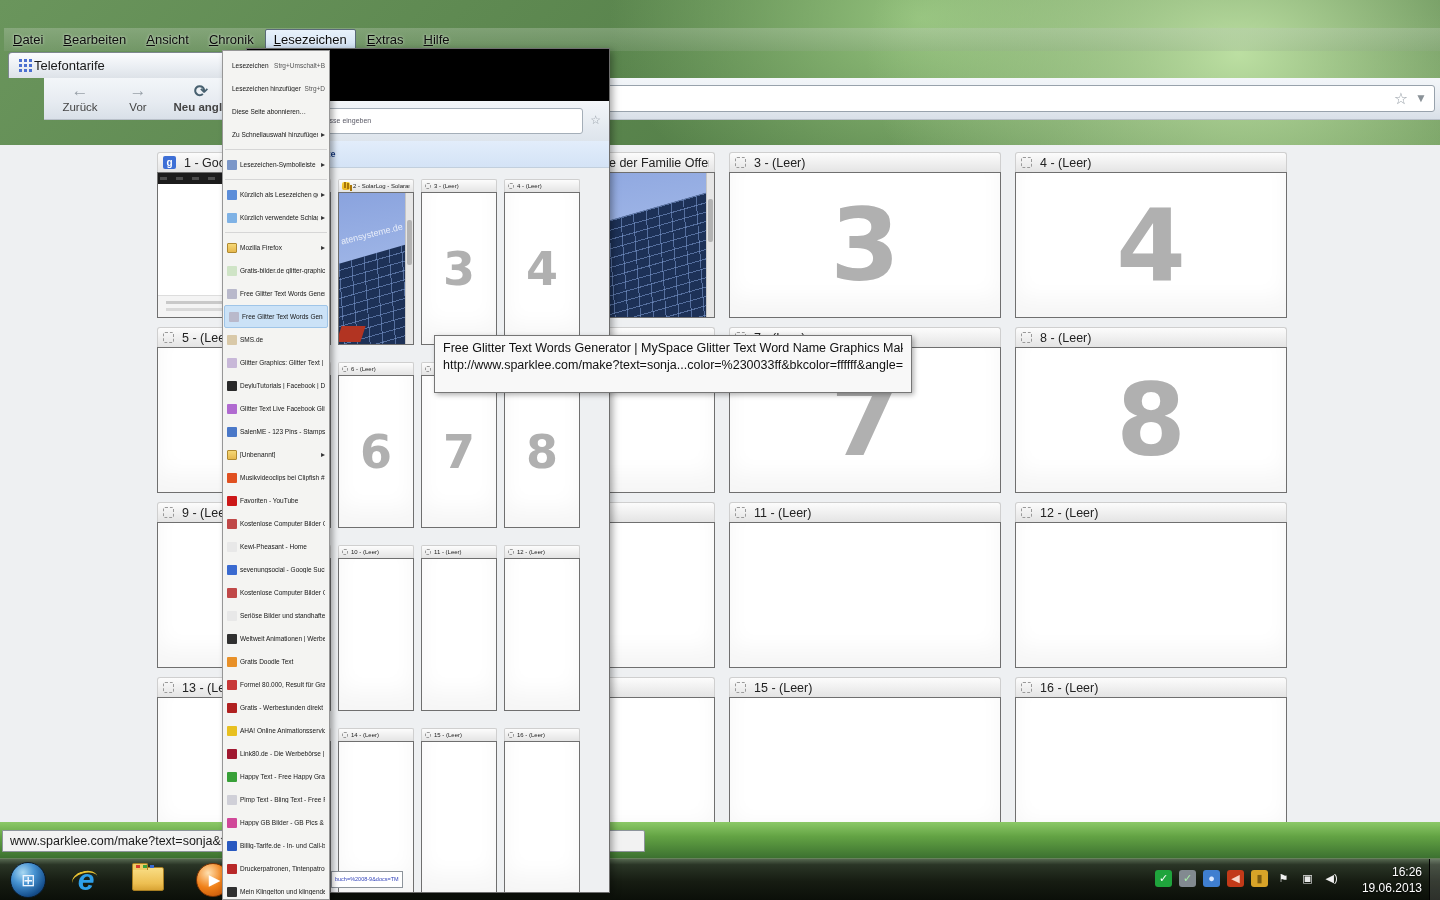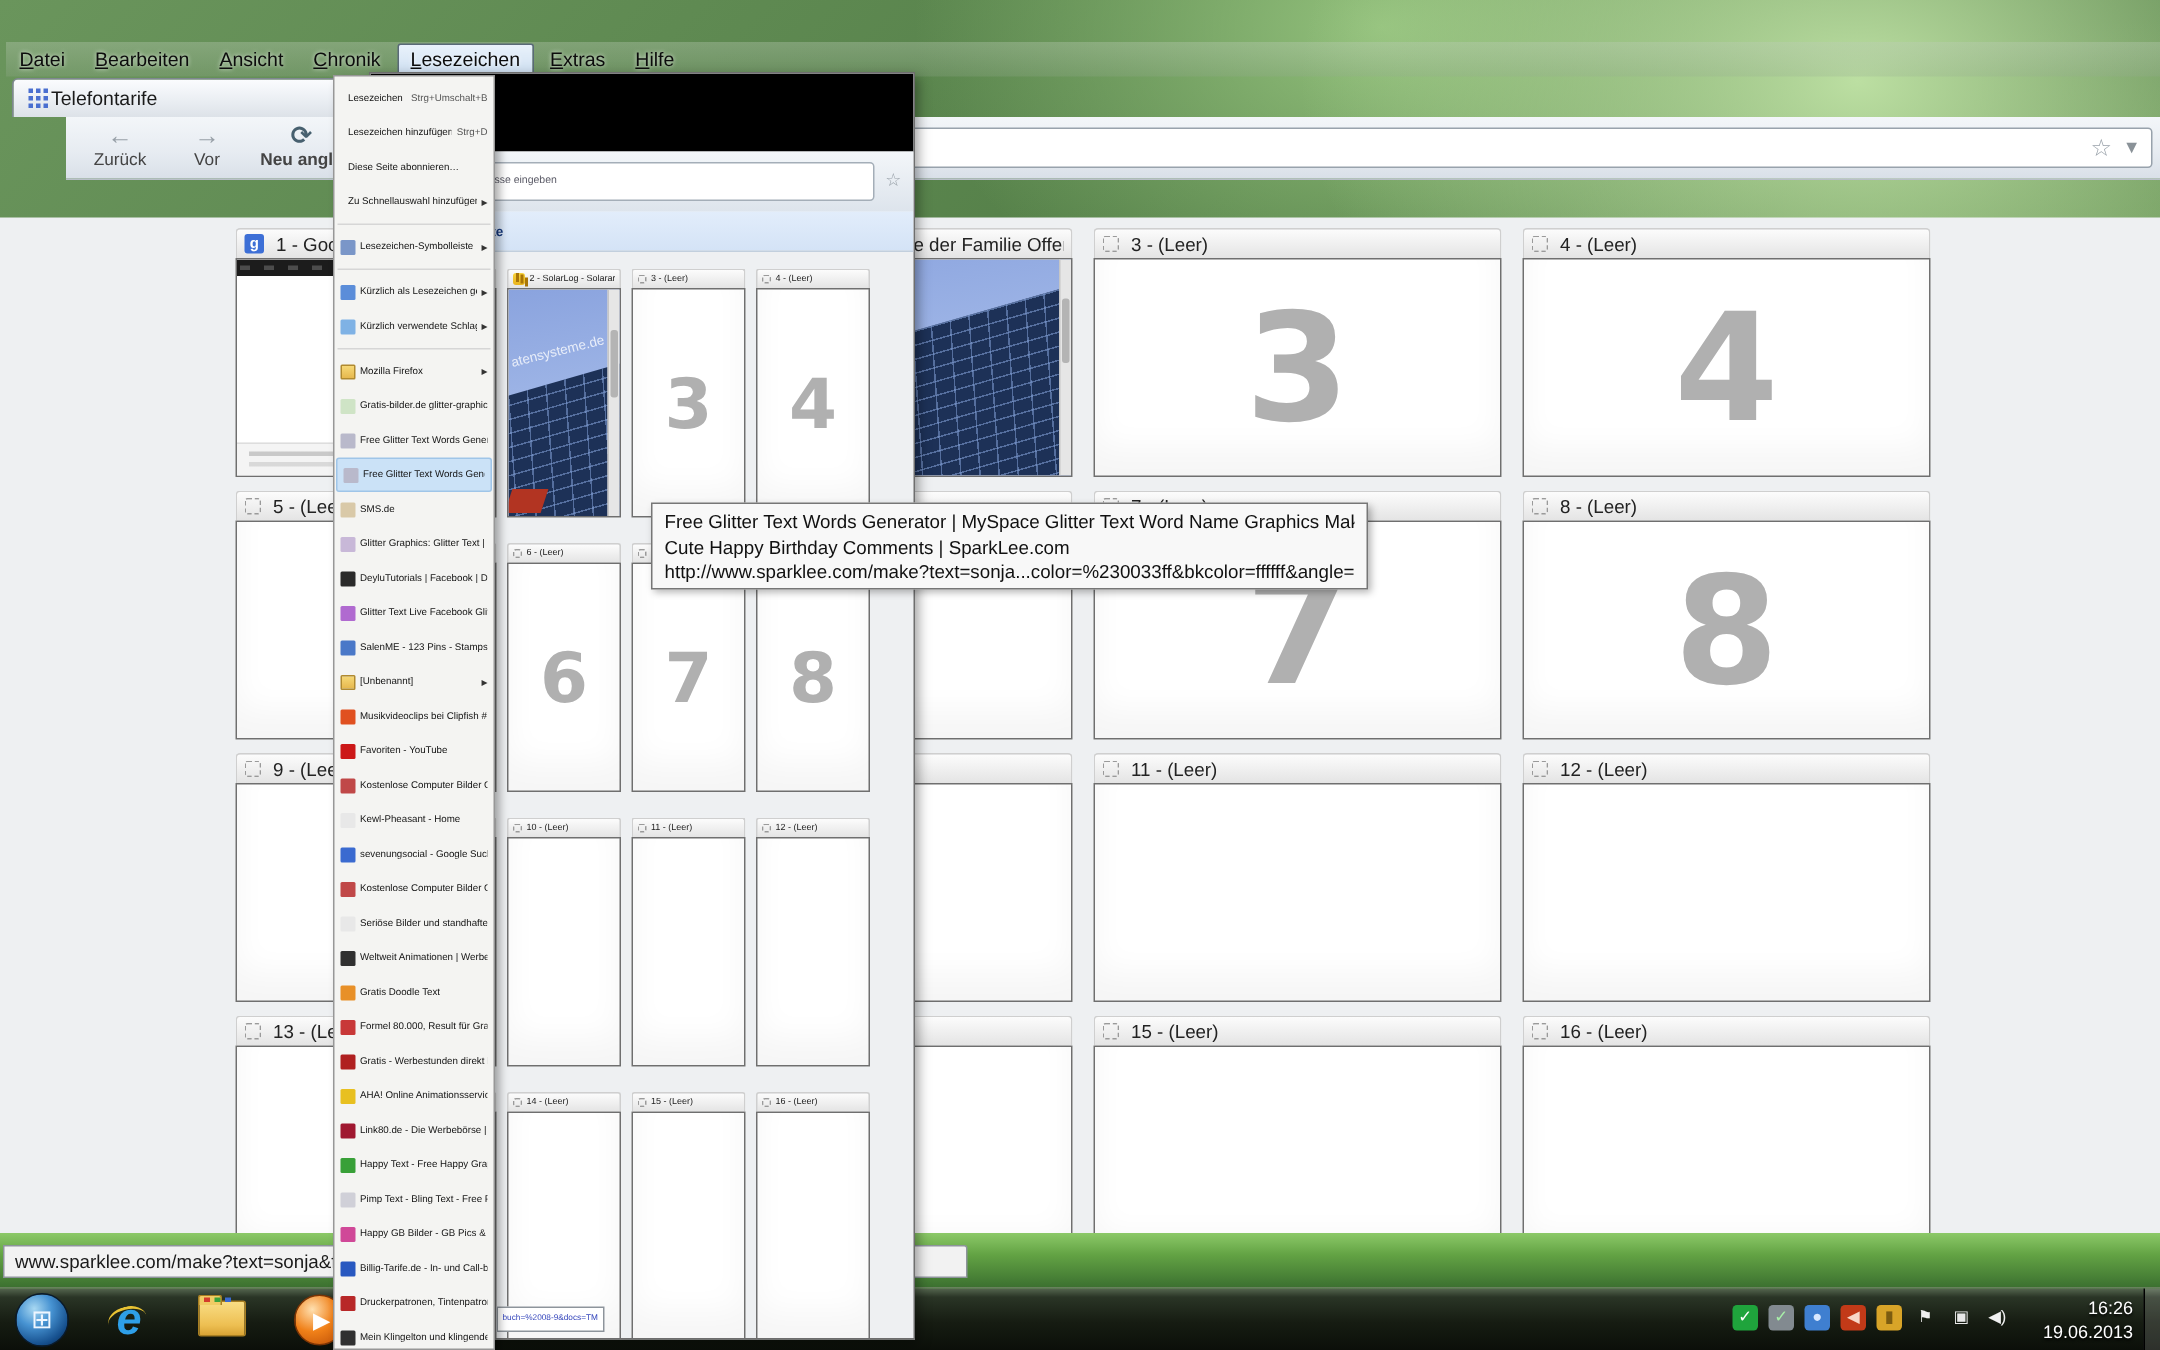--- a/index.html
+++ b/index.html
@@ -728,15 +728,14 @@
       <div class="mi-label">Druckerpatronen, Tintenpatronen und Toner mit 100% GEL…</div>
     </div>
     <div class="mi">
       <div class="mi-ic" style="background: rgb(48, 48, 48);"></div>
       <div class="mi-label">Mein Klingelton und klingende Töne für neue mp3 als de…</div>
     </div>
   </div>
 
 <div class="tooltip">
   <div>Free Glitter Text Words Generator | MySpace Glitter Text Word Name Graphics Maker |</div>
-  <div>Cute Happy Birthday Comments | SparkLee.com</div>
   <div>http://www.sparklee.com/make?text=sonja...color=%230033ff&amp;bkcolor=ffffff&amp;angle=0</div>
 </div>
 
 </body></html>

